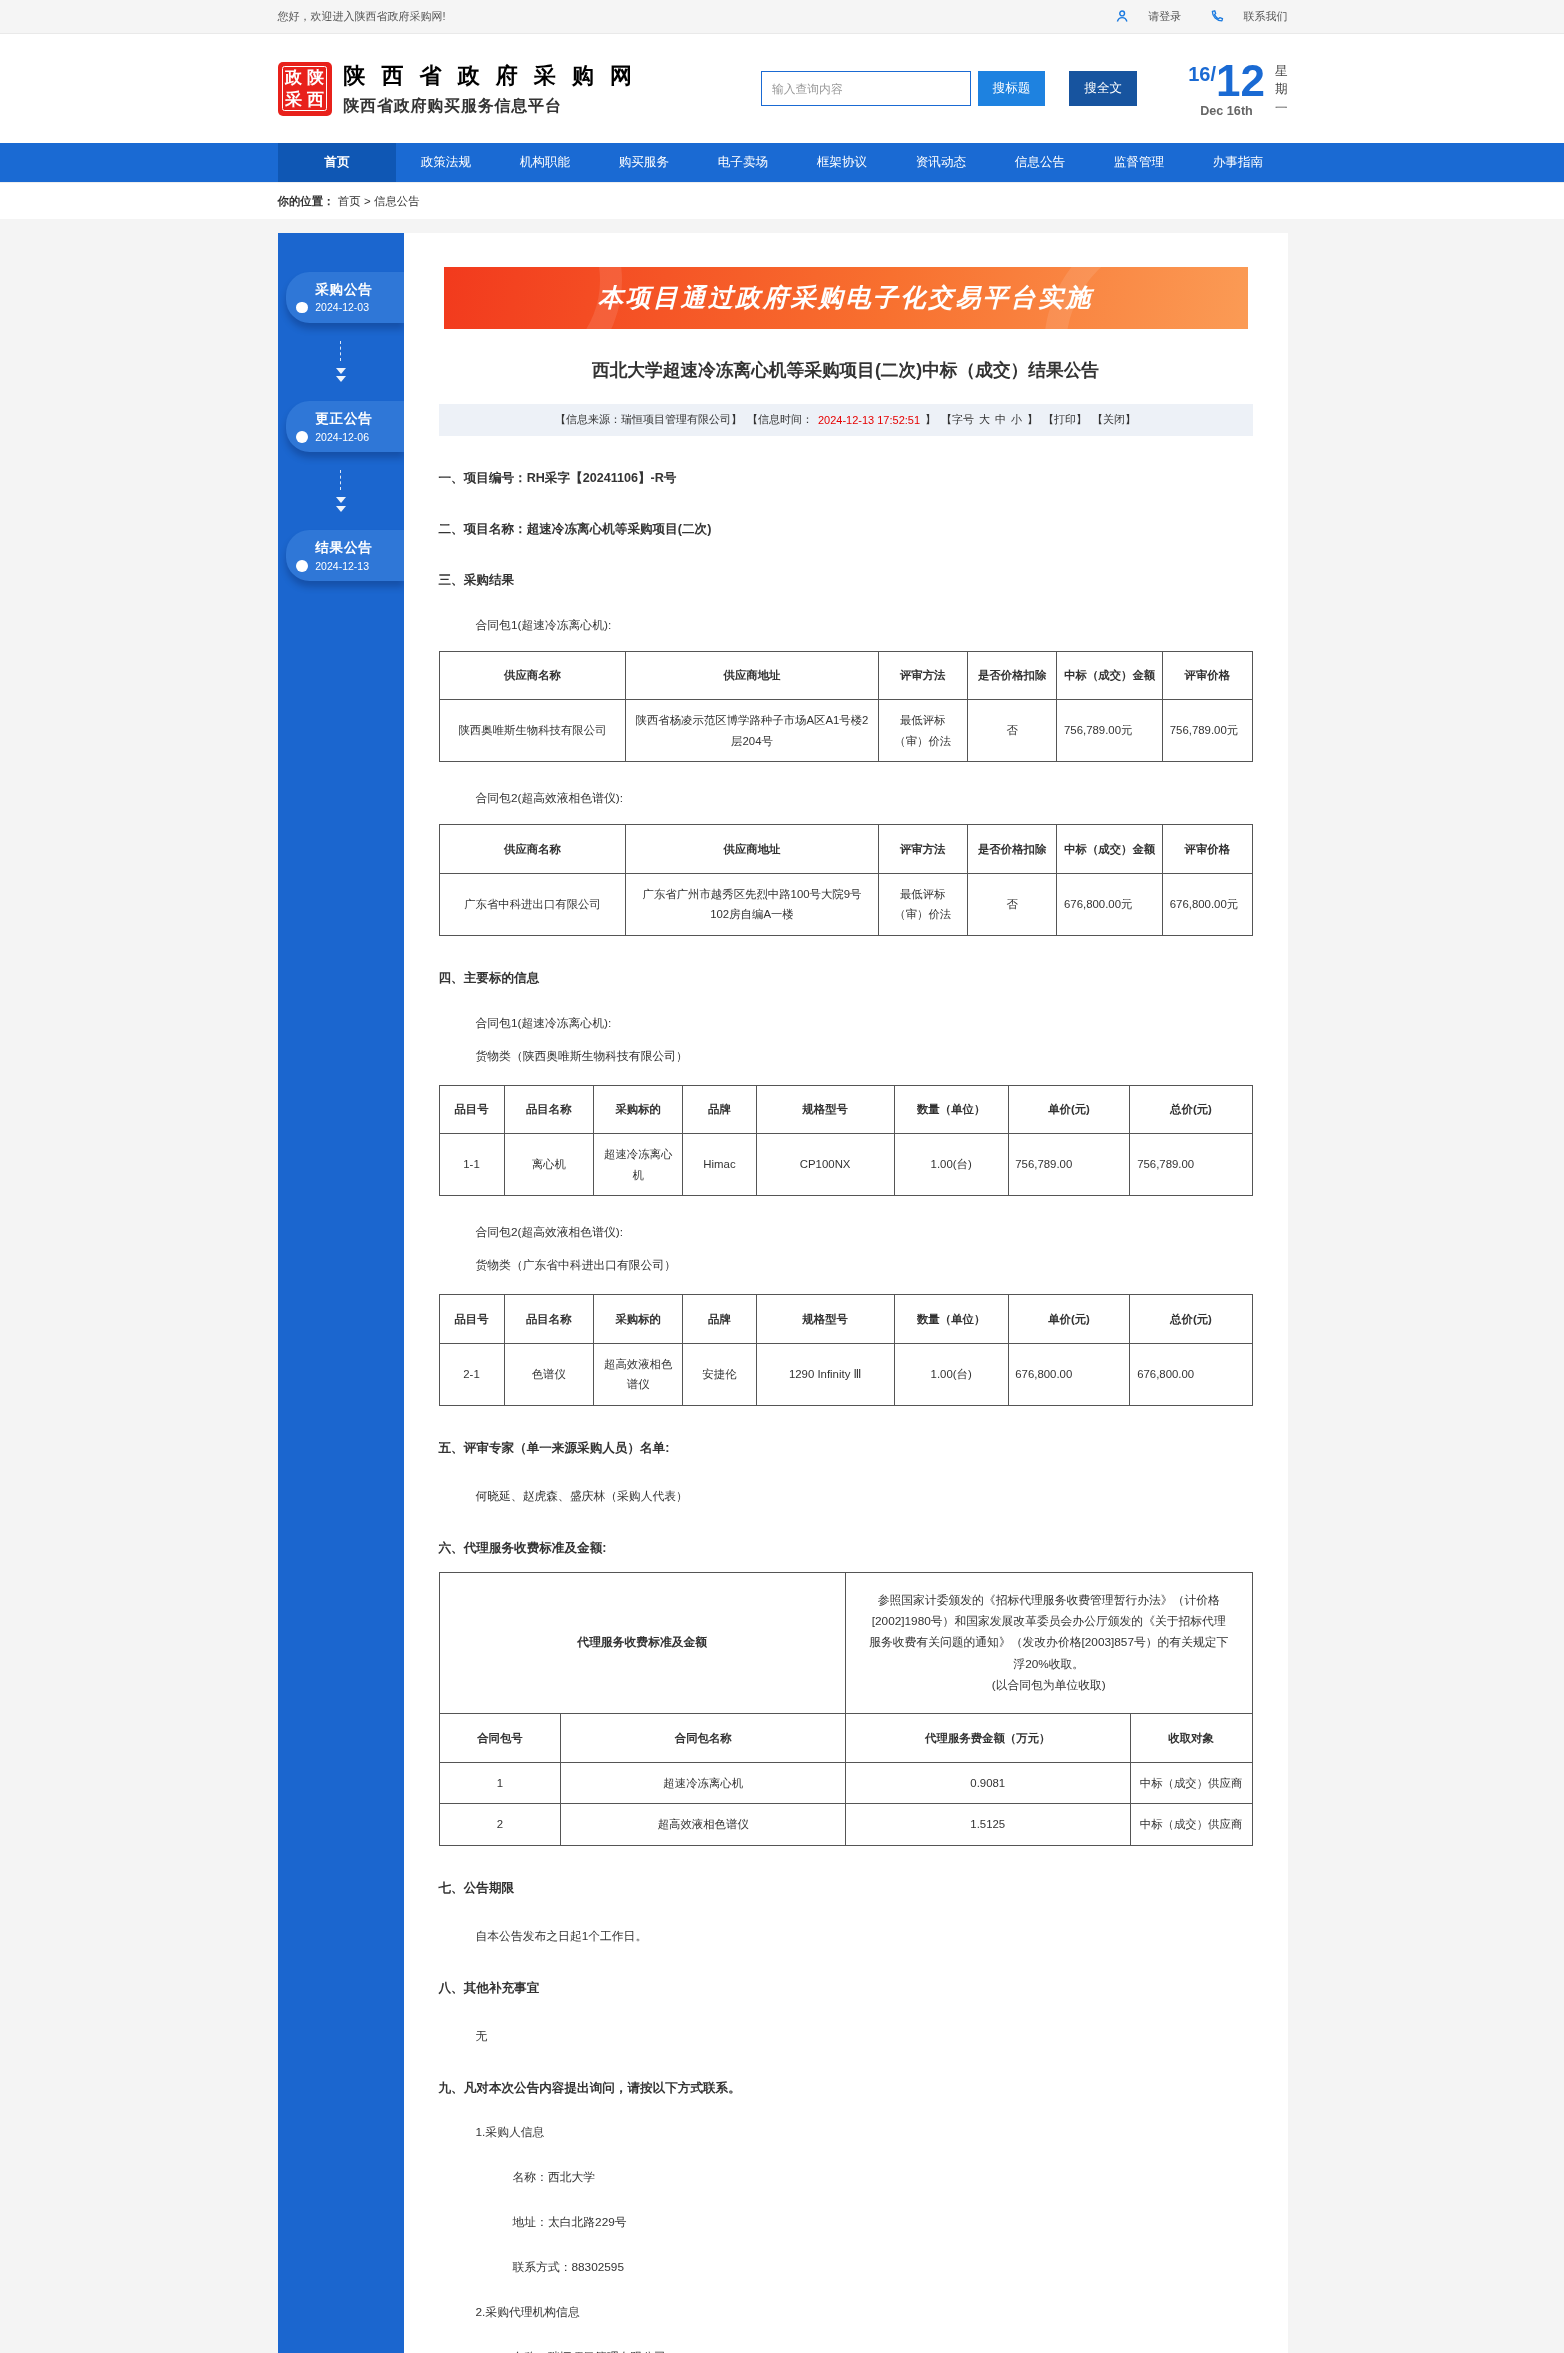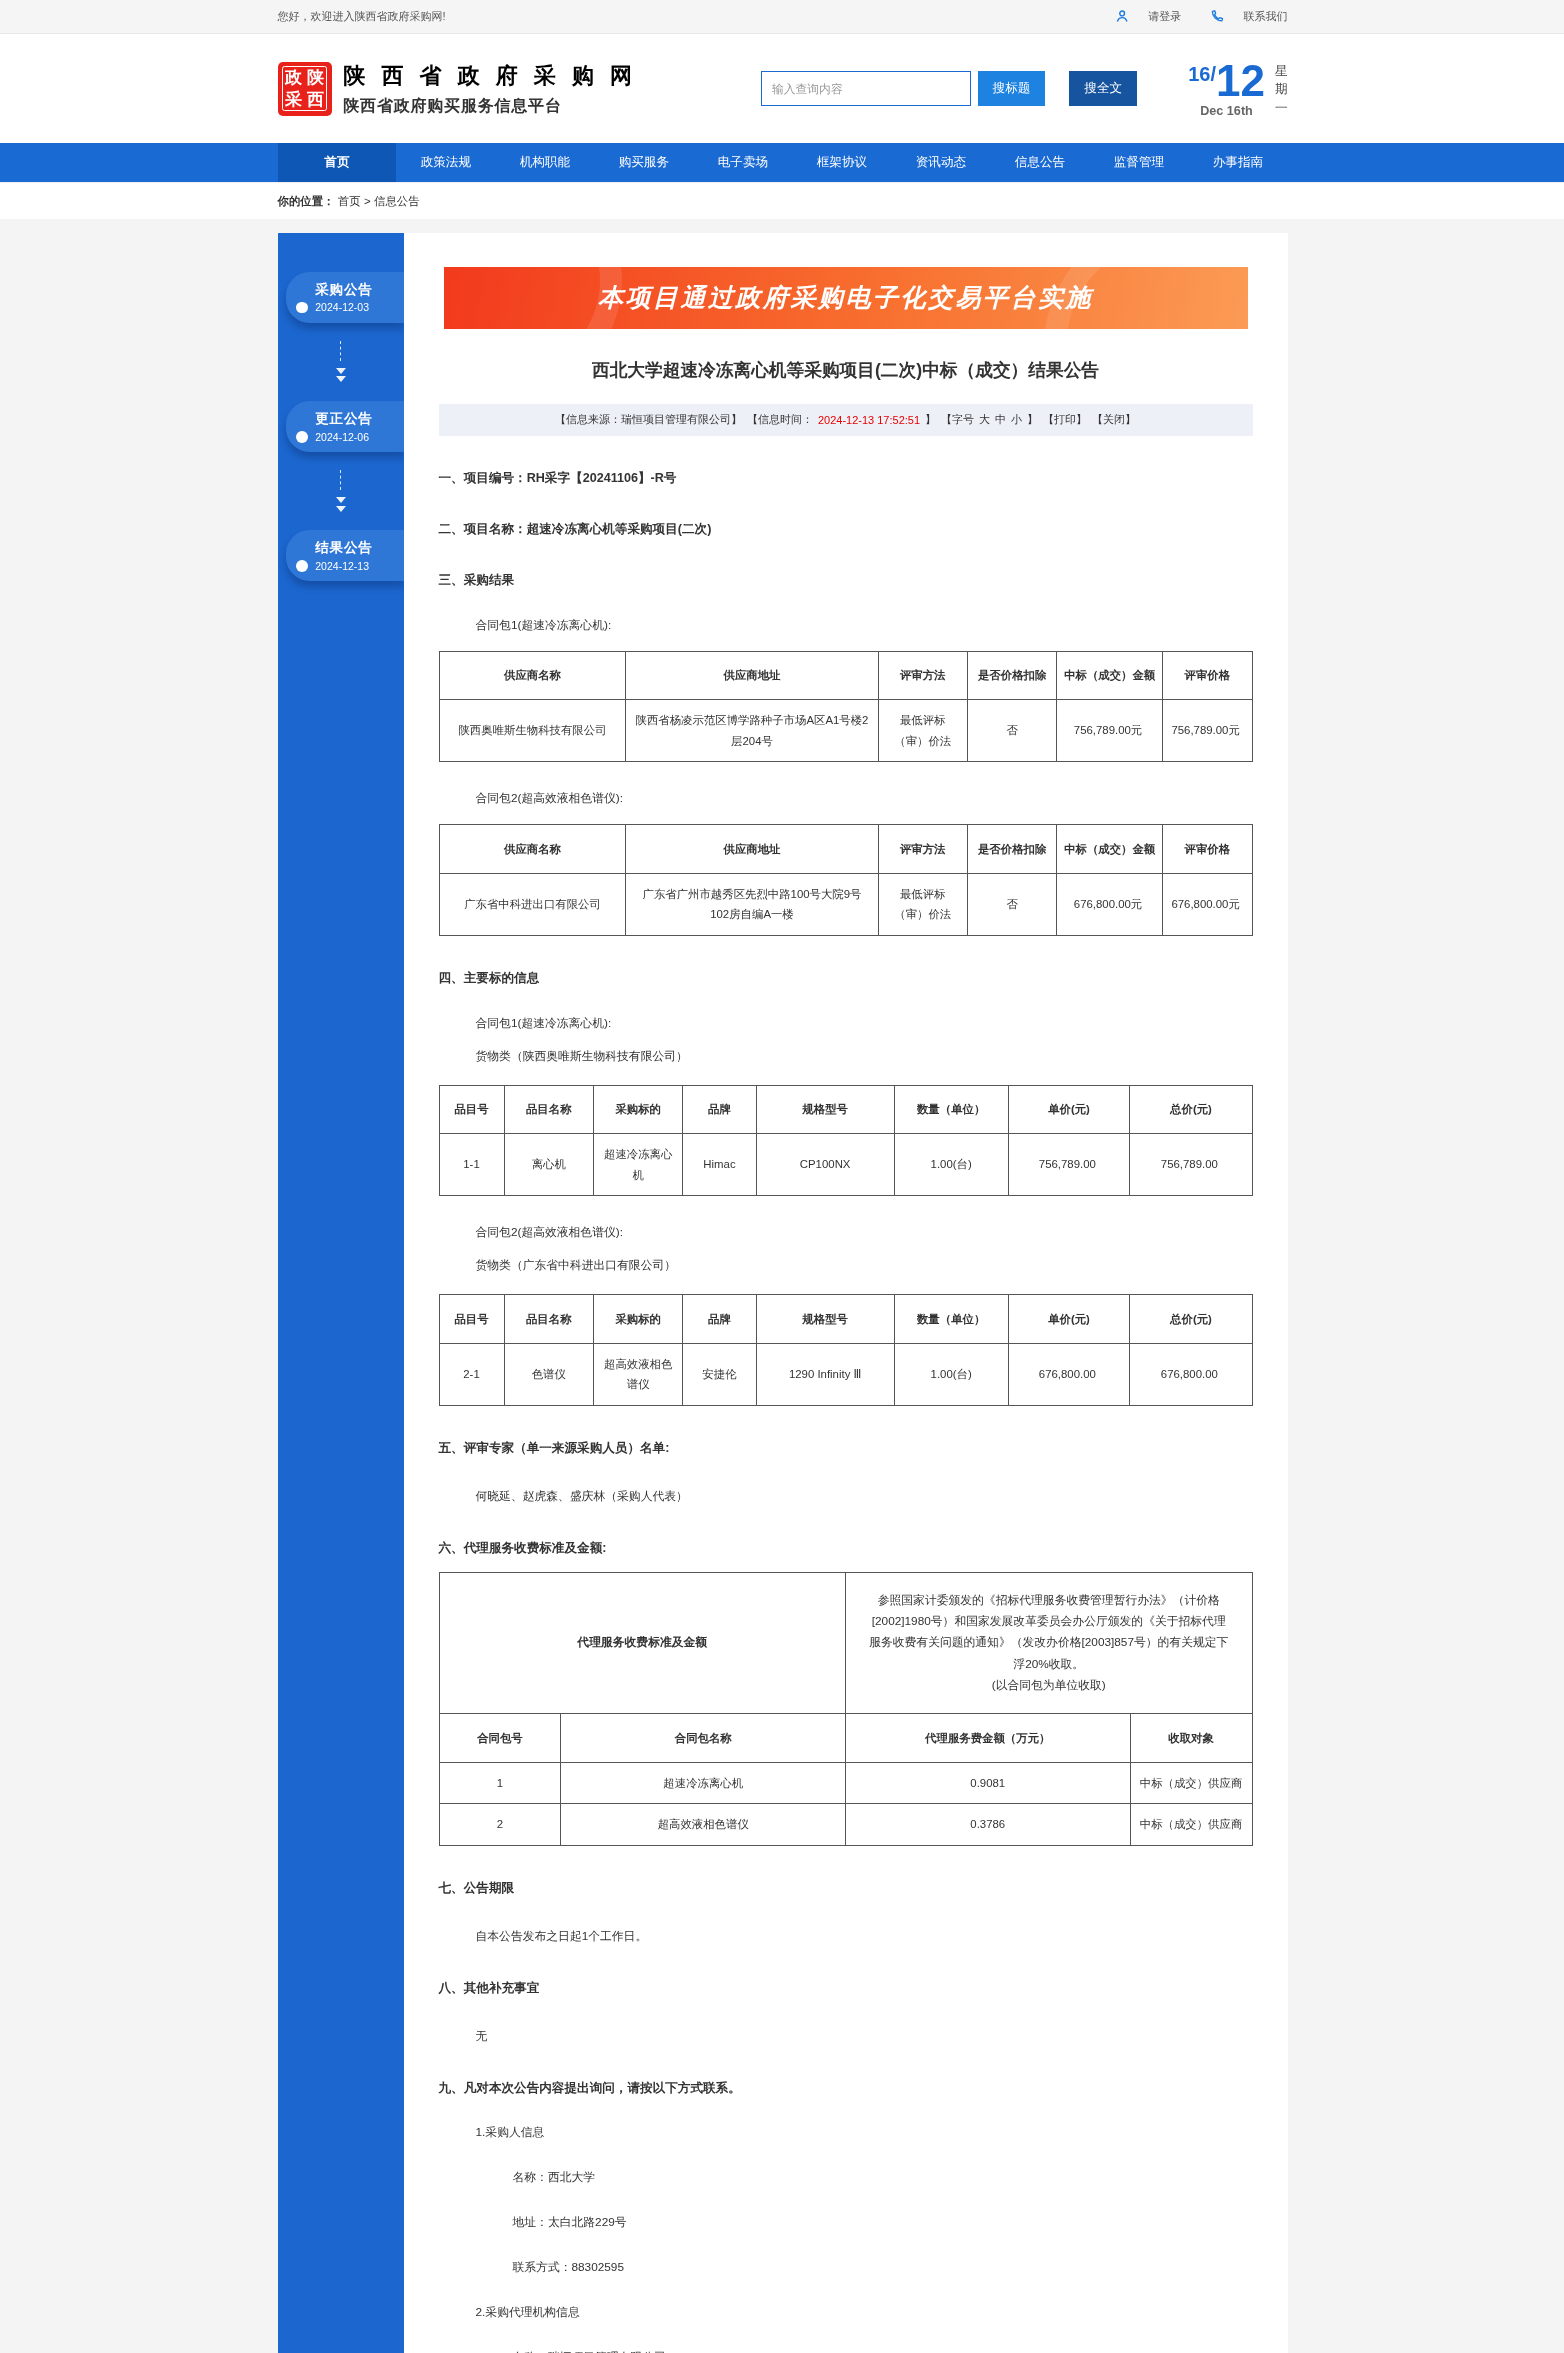--- a/index.html
+++ b/index.html
@@ -91,21 +91,21 @@
   .meta-act { cursor:pointer; }
 
   .sec-h { font-size:12.6px; font-weight:bold; margin:34px 0 0; }
   .para { margin:29px 0 0 37px; line-height:1.7; }
   .pkg-intro { margin:29px 0 17px 37px; }
   .pkg-cat { margin:0 0 20px 37px; }
 
   table.grid { width:100%; border-collapse:collapse; border:0.8px solid #555; margin:15px 0 5px; font-size:11.4px; }
   table.grid th, table.grid td { border:0.8px solid #555; text-align:center; padding:10px 6.7px; line-height:1.8; }
   table.grid th { font-weight:bold; padding:13.5px 6.7px; }
-  table.grid td.num { text-align:center; padding-right:10px; }
+  table.grid td.num { text-align:left; padding-right:10px; }
   .fee-label { font-weight:bold; font-size:11.8px; }
   .fee-desc { font-weight:normal; font-size:11.8px; line-height:2.7; padding:17px 22px !important; }
 
   .contact-group-title { margin:25px 0 0 37px; line-height:1.7; }
   .contact-line { margin:25px 0 0 74px; line-height:1.7; }
 </style>
 </head>
 <body>
 
 <div class="topbar">
@@ -420,21 +420,21 @@
         </tr>
         <tr>
           <td>1</td>
           <td>超速冷冻离心机</td>
           <td>0.9081</td>
           <td>中标（成交）供应商</td>
         </tr>
         <tr>
           <td>2</td>
           <td>超高效液相色谱仪</td>
-          <td>0.3786</td>
+          <td>1.5125</td>
           <td>中标（成交）供应商</td>
         </tr>
       </tbody>
         </table>
 
       <div class="sec-h">七、公告期限</div>
       <div class="para">自本公告发布之日起1个工作日。</div>
 
       <div class="sec-h">八、其他补充事宜</div>
       <div class="para">无</div>

